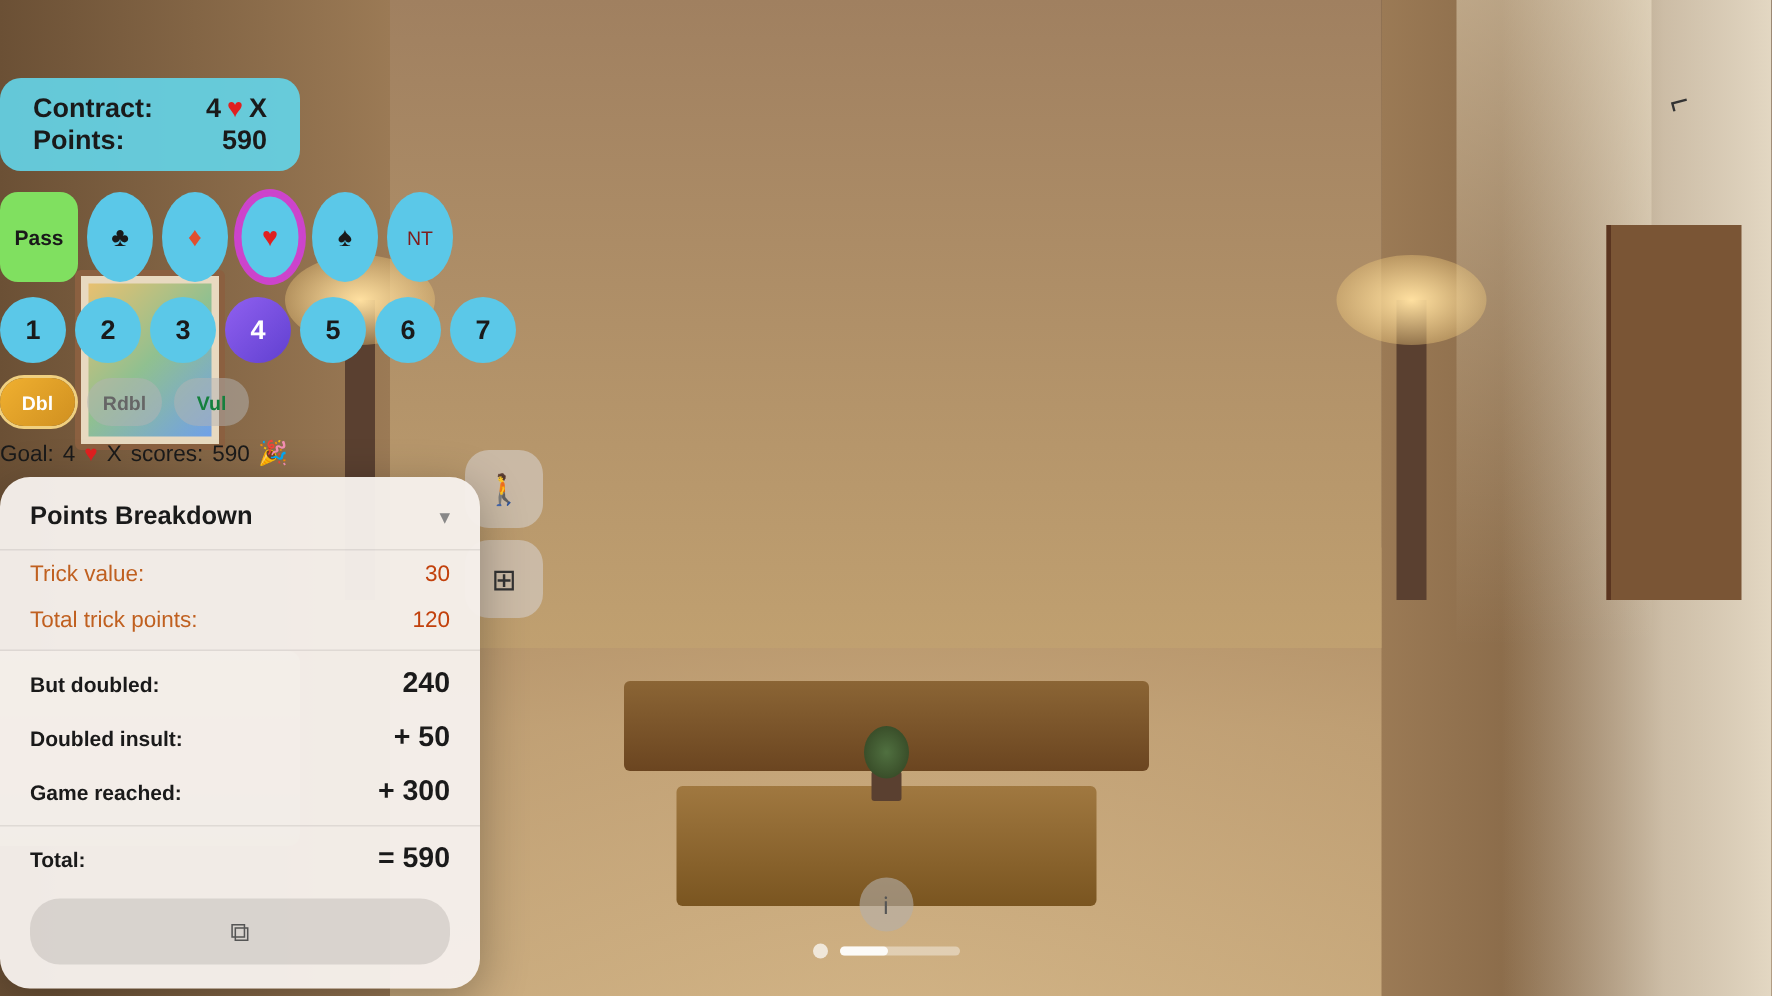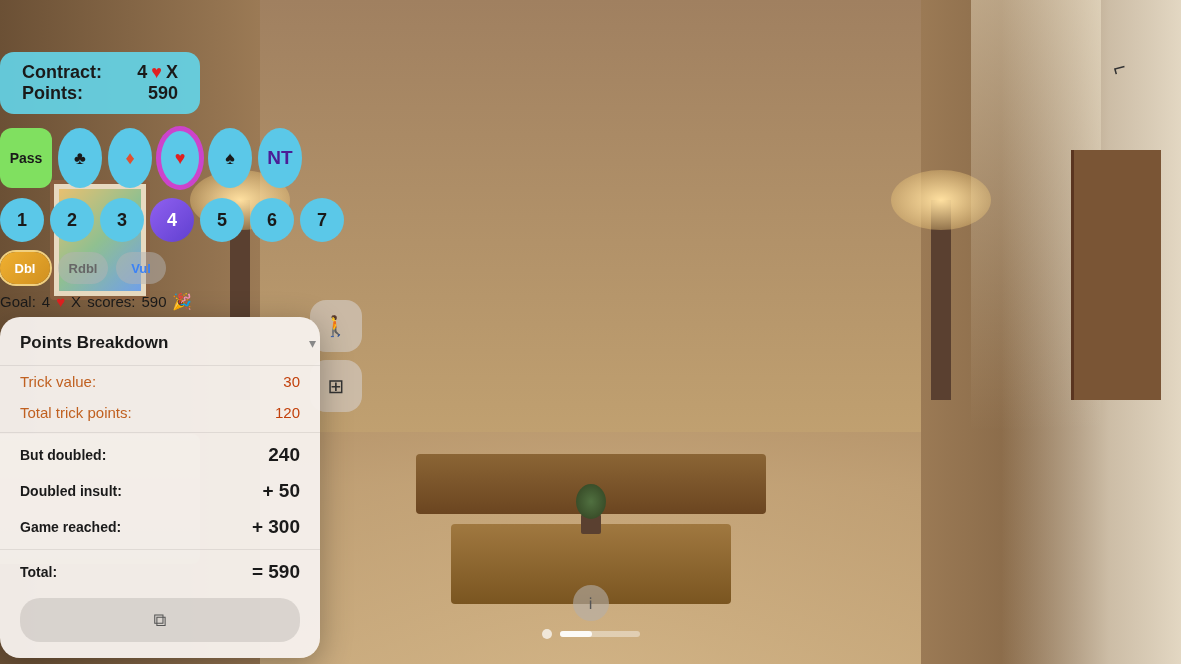--- a/index.html
+++ b/index.html
@@ -286,21 +286,21 @@
     .bid-club { background: #5bc8e8; color: #1a1a1a; }
     .bid-diamond { background: #5bc8e8; color: #e05030; }
     .bid-heart-selected {
       background: transparent;
       border: 3px solid #cc44cc;
       box-shadow: 0 0 0 2px #cc44cc;
       background: #5bc8e8;
       color: #e02020;
     }
     .bid-spade { background: #5bc8e8; color: #1a1a1a; }
-    .bid-nt { background: #5bc8e8; color: #4c1d95; font-size: 19px; font-weight: 700; }
+    .bid-nt { background: #5bc8e8; color: #7f1d1d; font-size: 13px; font-weight: 400; }
 
     
     .number-row {
       margin-top: 10px;
       display: flex;
       align-items: center;
       gap: 6px;
     }
 
     .num-btn {
@@ -350,21 +350,21 @@
       box-shadow: 0 0 0 2px #f0d080;
     }
 
     .mod-rdbl {
       background: rgba(180, 180, 180, 0.5);
       color: #666;
     }
 
     .mod-vul {
       background: rgba(180, 180, 180, 0.5);
-      color: #3b82f6;
+      color: #15803d;
     }
 
     
     .goal-row {
       margin-top: 8px;
       display: flex;
       align-items: center;
       gap: 6px;
       font-size: 15px;
       color: #1a1a1a;
@@ -382,21 +382,21 @@
       border-radius: 20px;
       width: 320px;
       padding: 0 0 16px 0;
       box-shadow: 0 8px 32px rgba(0,0,0,0.3);
     }
 
     .breakdown-header {
       display: flex;
       align-items: center;
       justify-content: space-between;
-      padding: 16px 4px 12px 20px;
+      padding: 16px 20px 12px 20px;
       border-bottom: 1px solid rgba(0,0,0,0.08);
     }
 
     .breakdown-title {
       font-size: 17px;
       font-weight: 600;
       color: #1a1a1a;
     }
 
     .chevron-icon {

